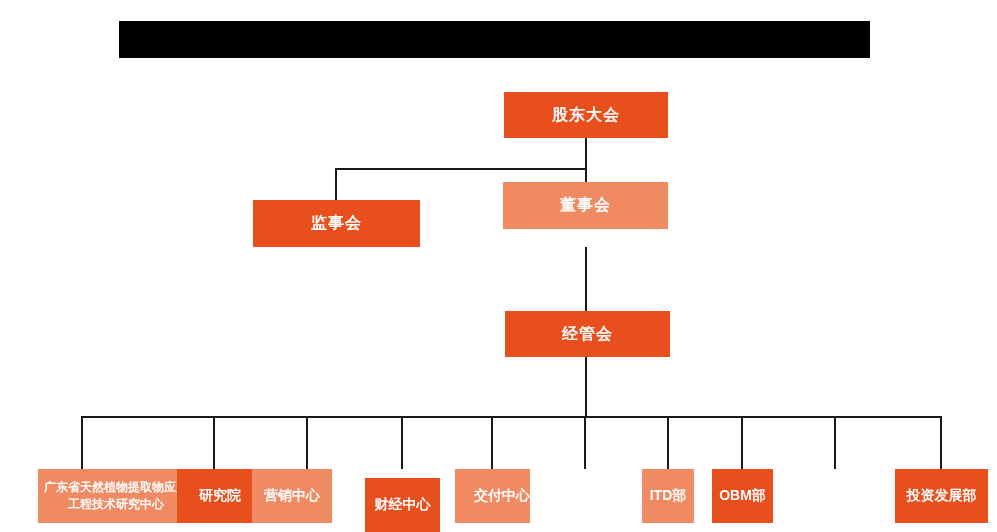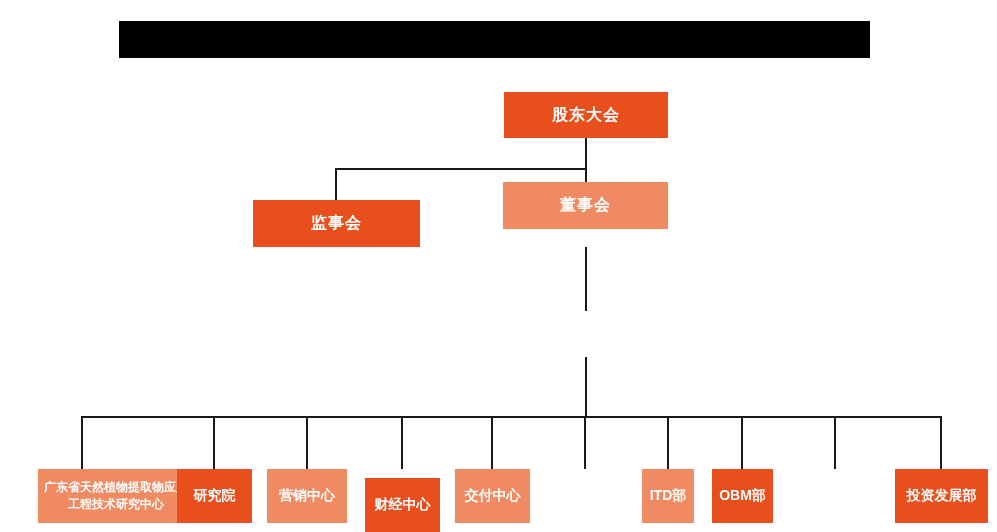--- a/index.html
+++ b/index.html
@@ -40,24 +40,24 @@
 
   
   .n-shareholders { left: 504px; top: 92px;  width: 164px; height: 46px; }
   .n-supervisory  { left: 253px; top: 200px; width: 167px; height: 47px; }
   .n-board        { left: 503px; top: 182px; width: 165px; height: 47px; }
   .n-management   { left: 505px; top: 311px; width: 165px; height: 46px; }
 
   
   .dept { top: 469px; height: 54px; font-size: 14px; letter-spacing: 0; }
   .d0 { left: 4px;   width: 156px; font-size: 12px; line-height: 1.4; padding: 2px; margin-left: 34px; }
-  .d1 { left: 177px; width: 75px; }
-  .d2 { left: 267px; width: 80px; }
+  .d1 { left: 177px; width: 86px; }
+  .d2 { left: 252px; width: 80px; }
   .d3 { left: 365px; width: 75px; margin-top: 9px; }
-  .d4 { left: 455px; width: 75px; }
+  .d4 { left: 455px; width: 75px; justify-content: flex-end; }
   .d5 { left: 543px; width: 85px; }
   .d6 { left: 642px; width: 52px; }
   .d7 { left: 712px; width: 61px; }
   .d8 { left: 793px; width: 85px; }
   .d9 { left: 895px; width: 93px; }
 
   
   .line { position: absolute; background: #1a1a1a; }
   .l-spine-a  { left: 585px; top: 138px; width: 2px;  height: 62px; }
   .l-branch-h { left: 335px; top: 168px; width: 252px; height: 2px; }
@@ -106,20 +106,23 @@
   </div>
 
   <div class="node primary n-supervisory">
     <span>监事会</span>
   </div>
 
   <div class="node secondary n-board">
     <span>董事会</span>
   </div>
 
+  <div class="node primary n-management">
+    <span>经管会</span>
+  </div>
 
   <div class="node secondary dept d0">
     <span>广东省天然植物提取物应用工程技术研究中心</span>
   </div>
   <div class="node primary dept d1">
     <span>研究院</span>
   </div>
   <div class="node secondary dept d2">
     <span>营销中心</span>
   </div>

